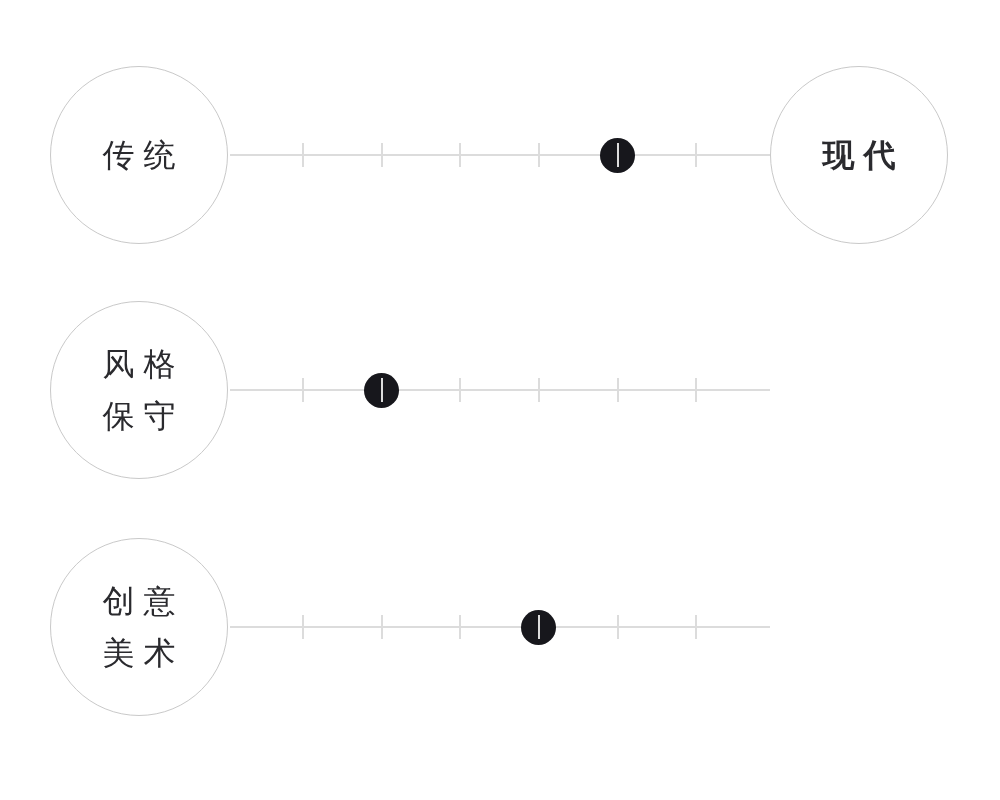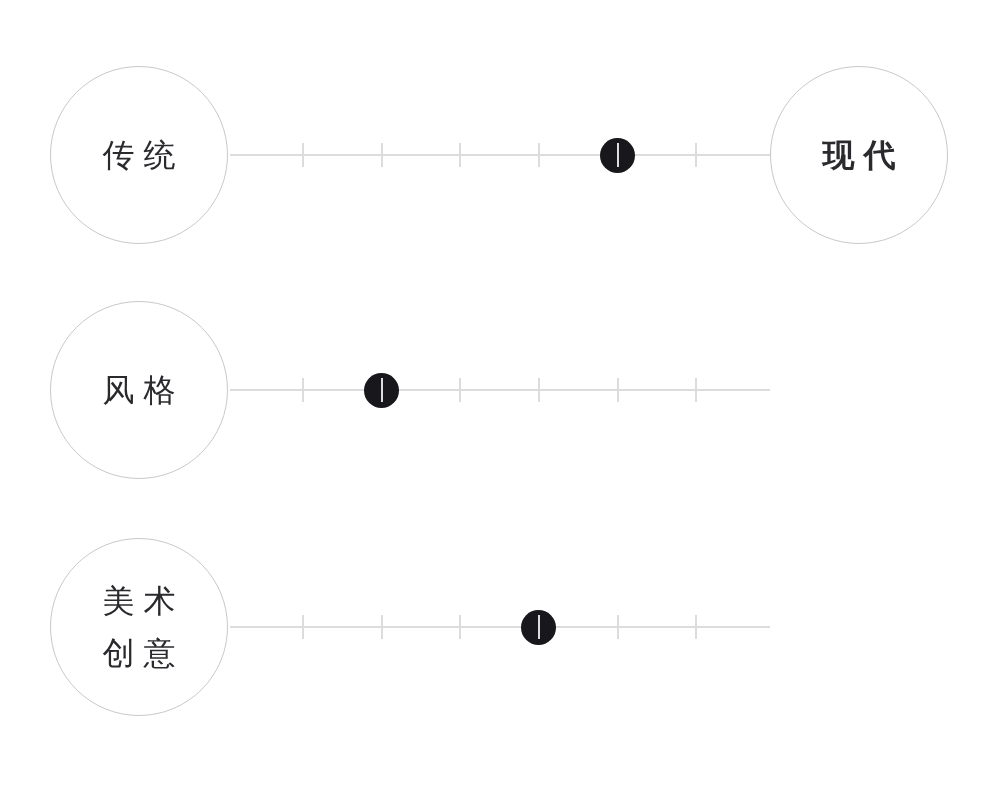--- a/index.html
+++ b/index.html
@@ -108,37 +108,38 @@
       </div>
     <div class="label-circle right">
       <div class="label-line">现代</div>
 
     </div>
   </section>
 
   <section class="slider-row r1">
     <div class="label-circle left">
       <div class="label-line">风格</div>
+      <div class="label-line">保守</div>
     </div>
     <div class="track-area">
       <div class="slider-track"></div>
       <div class="slider-handle" style="left: 134.15px;"></div>
     <div class="slider-tick" style="left: 72px;"></div>
         <div class="slider-tick" style="left: 150.65px;"></div>
         <div class="slider-tick" style="left: 229.3px;"></div>
         <div class="slider-tick" style="left: 307.95px;"></div>
         <div class="slider-tick" style="left: 386.6px;"></div>
         <div class="slider-tick" style="left: 465.25px;"></div>
       </div>
   </section>
 
   <section class="slider-row r2">
     <div class="label-circle left">
+      <div class="label-line">创意</div>
       <div class="label-line">美术</div>
-      <div class="label-line">创意</div>
     </div>
     <div class="track-area">
       <div class="slider-track"></div>
       <div class="slider-handle" style="left: 291.45px;"></div>
     <div class="slider-tick" style="left: 72px;"></div>
         <div class="slider-tick" style="left: 150.65px;"></div>
         <div class="slider-tick" style="left: 229.3px;"></div>
         <div class="slider-tick" style="left: 307.95px;"></div>
         <div class="slider-tick" style="left: 386.6px;"></div>
         <div class="slider-tick" style="left: 465.25px;"></div>

